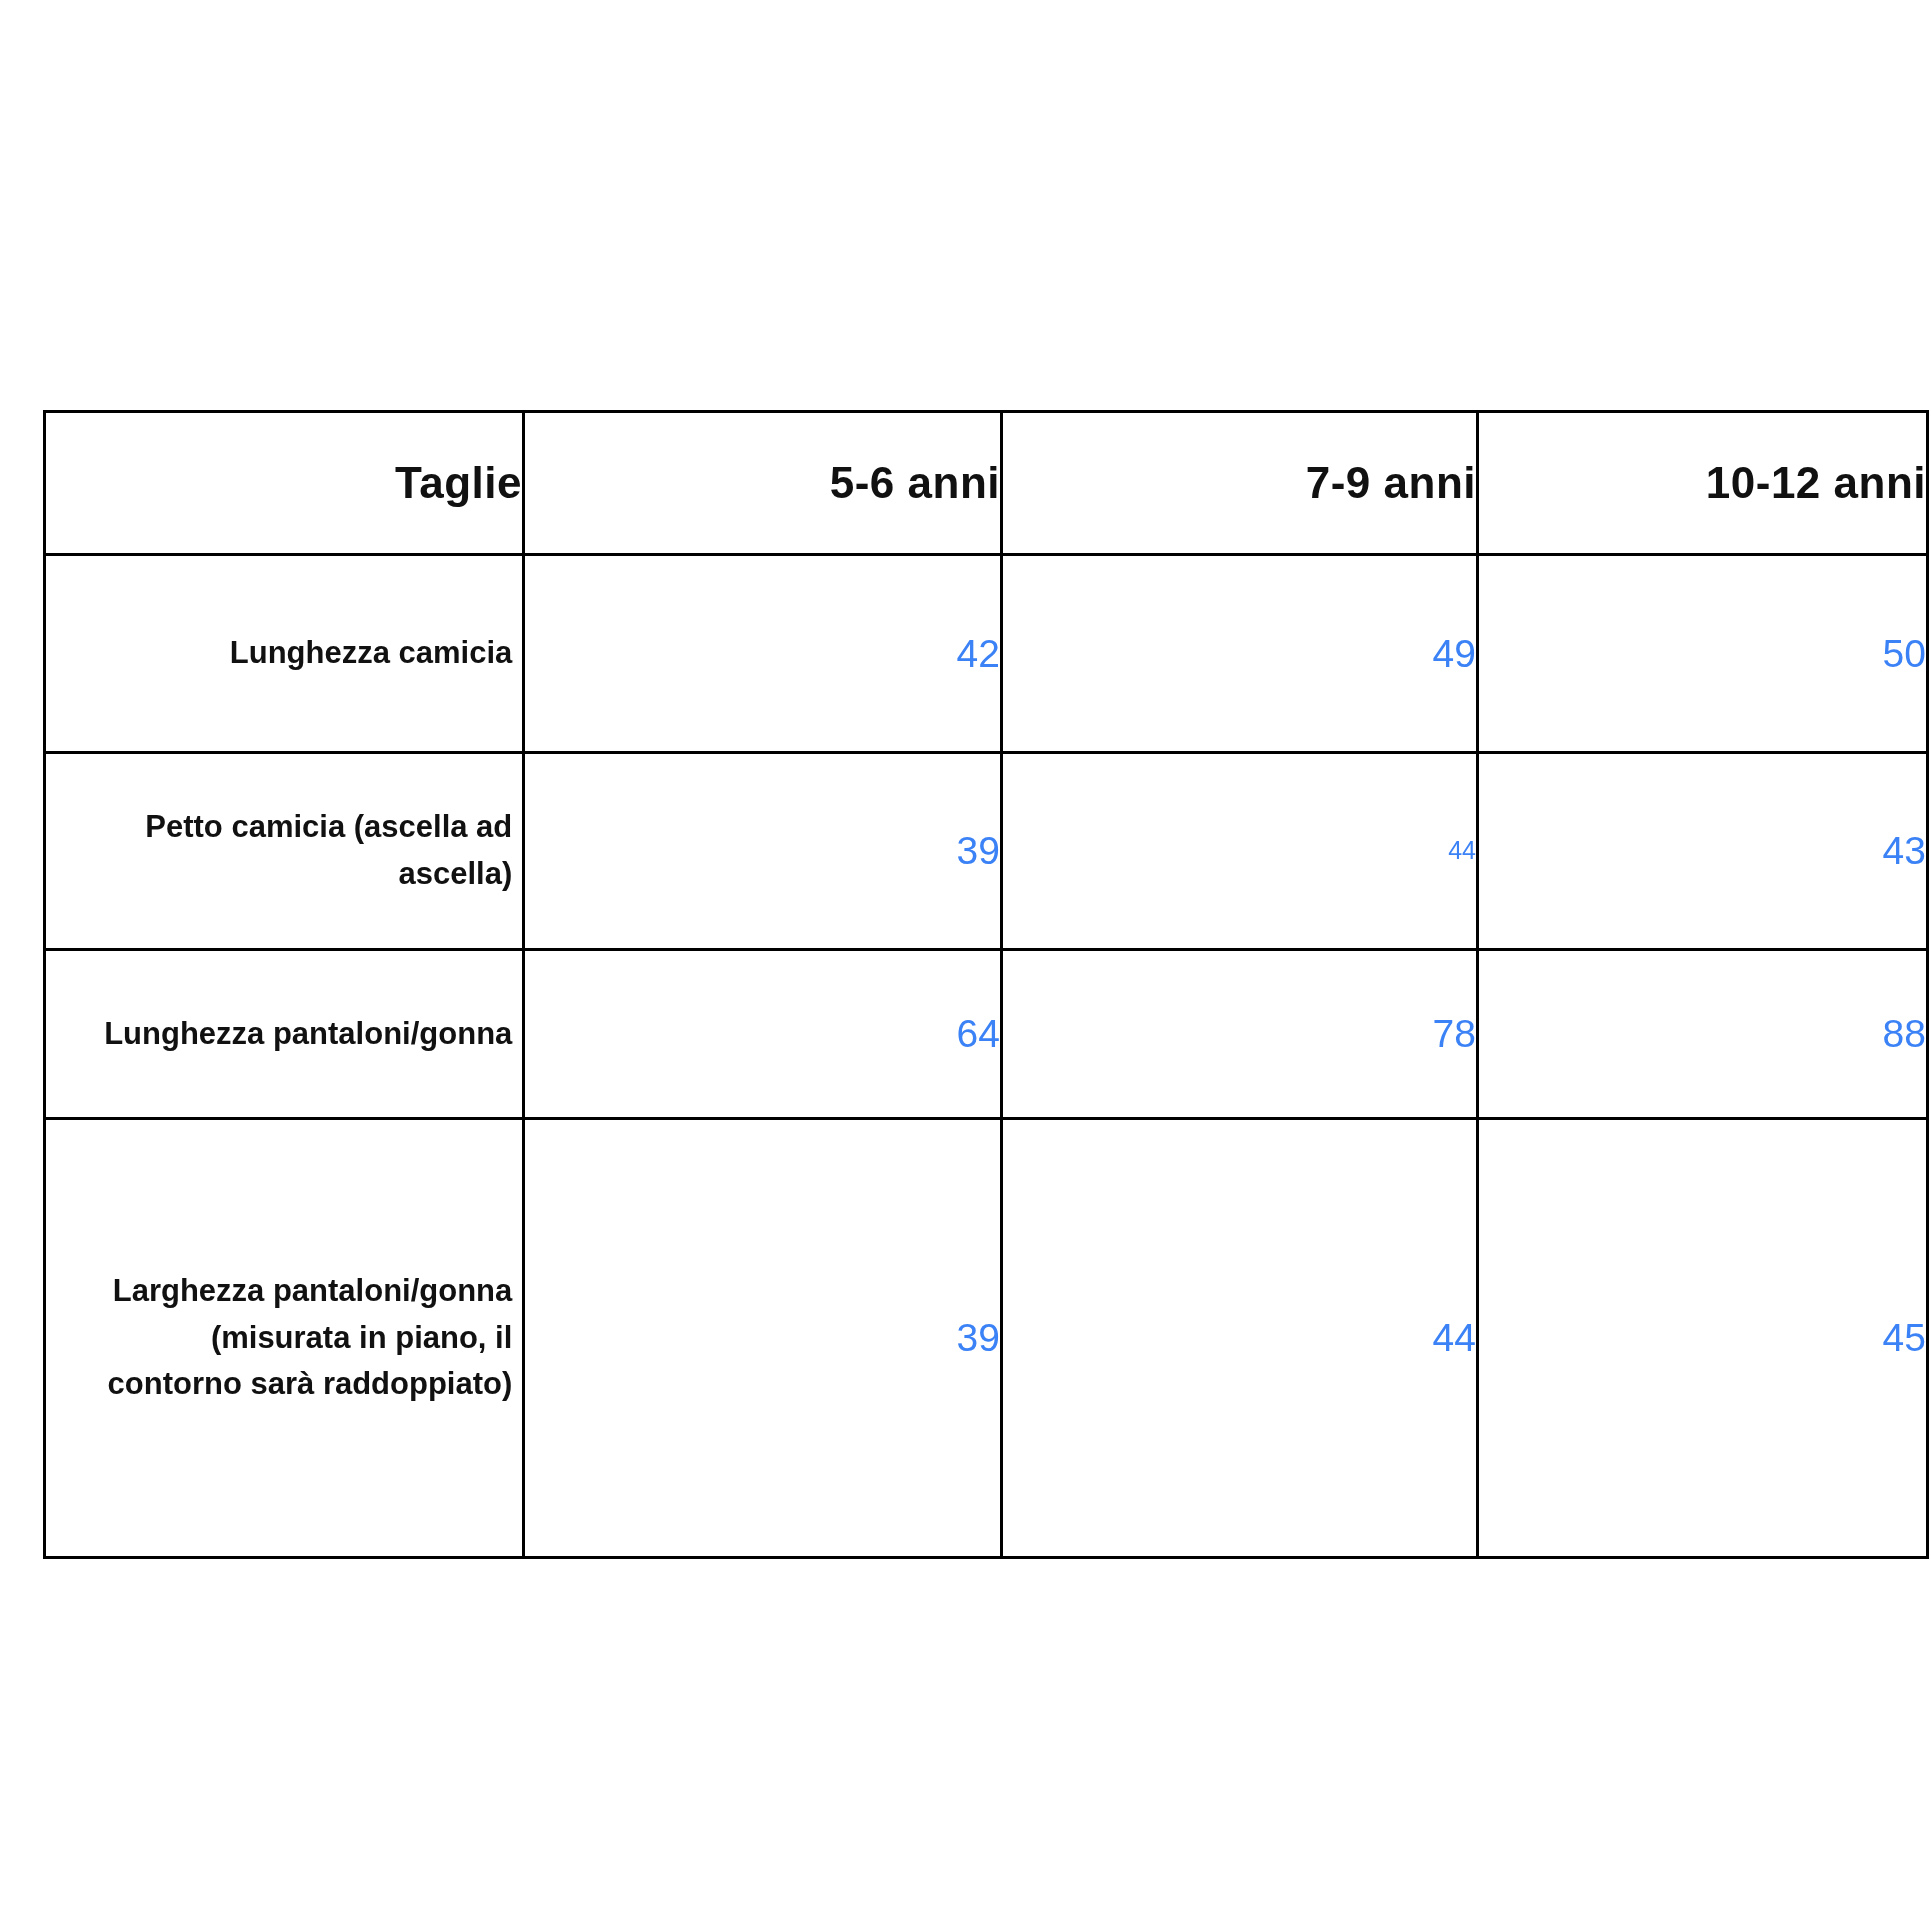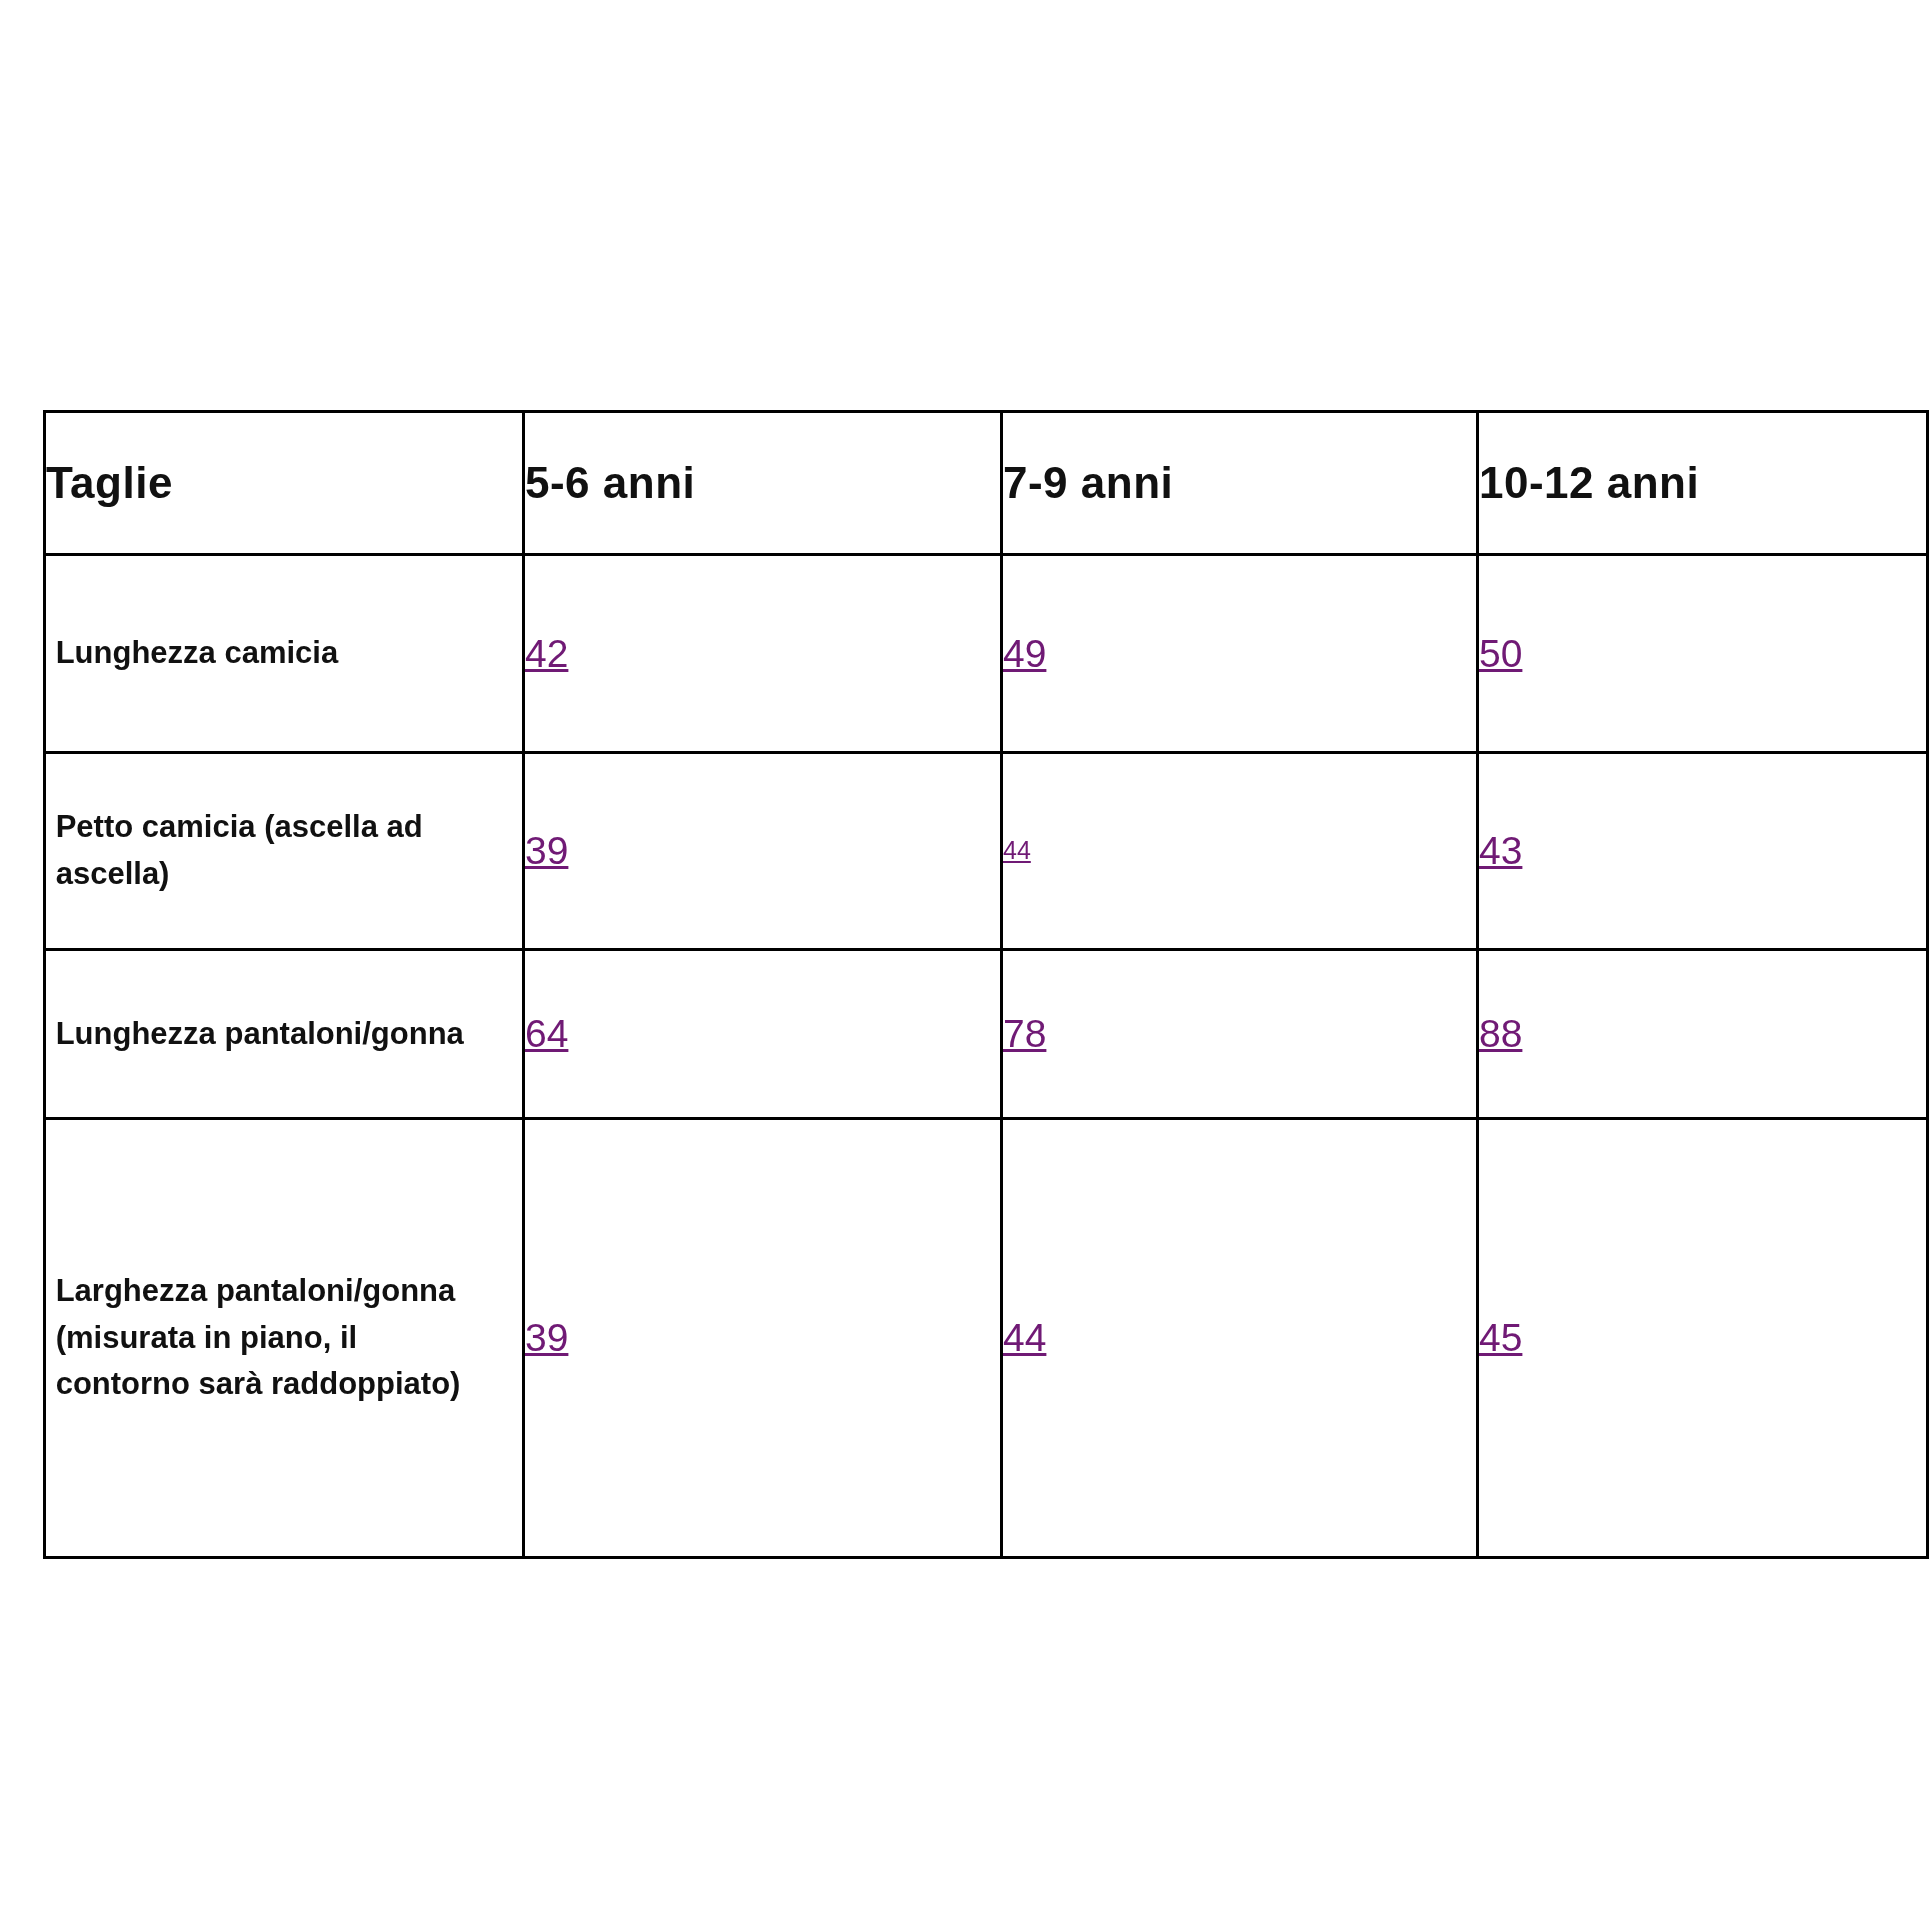--- a/index.html
+++ b/index.html
@@ -18,21 +18,21 @@
     left: 43px;
     top: 410px;
     width: 1883px;
     height: 1149px;
     border-collapse: collapse;
     table-layout: fixed;
     background: #ffffff;
   }
   .size-chart th, .size-chart td {
     border: 3.9px solid #000000;
-    text-align: left;
+    text-align: right;
     vertical-align: middle;
     overflow: hidden;
   }
   col.c0 { width: 479px; }
   col.c1 { width: 478px; }
   col.c2 { width: 476px; }
   col.c3 { width: 450px; }
   tr.row-header { height: 143px; }
   tr.row-0 { height: 144px; margin-top: 24px; }
   tr.row-1 { height: 143px; }
@@ -49,22 +49,21 @@
     font-size: 31px;
     font-weight: 700;
     line-height: 1.5;
     white-space: pre-line;
     color: #111111;
     padding: 0 9.7px;
   }
   .value-cell {
     font-size: 39px;
     font-weight: 400;
-    color: #701a75;
-    text-decoration: underline;
+    color: #3b82f6;
   }
   .value-cell.small {
     font-size: 25px;
   }
 </style>
 </head>
 <body>
 
 <table class="size-chart">
   <colgroup>

